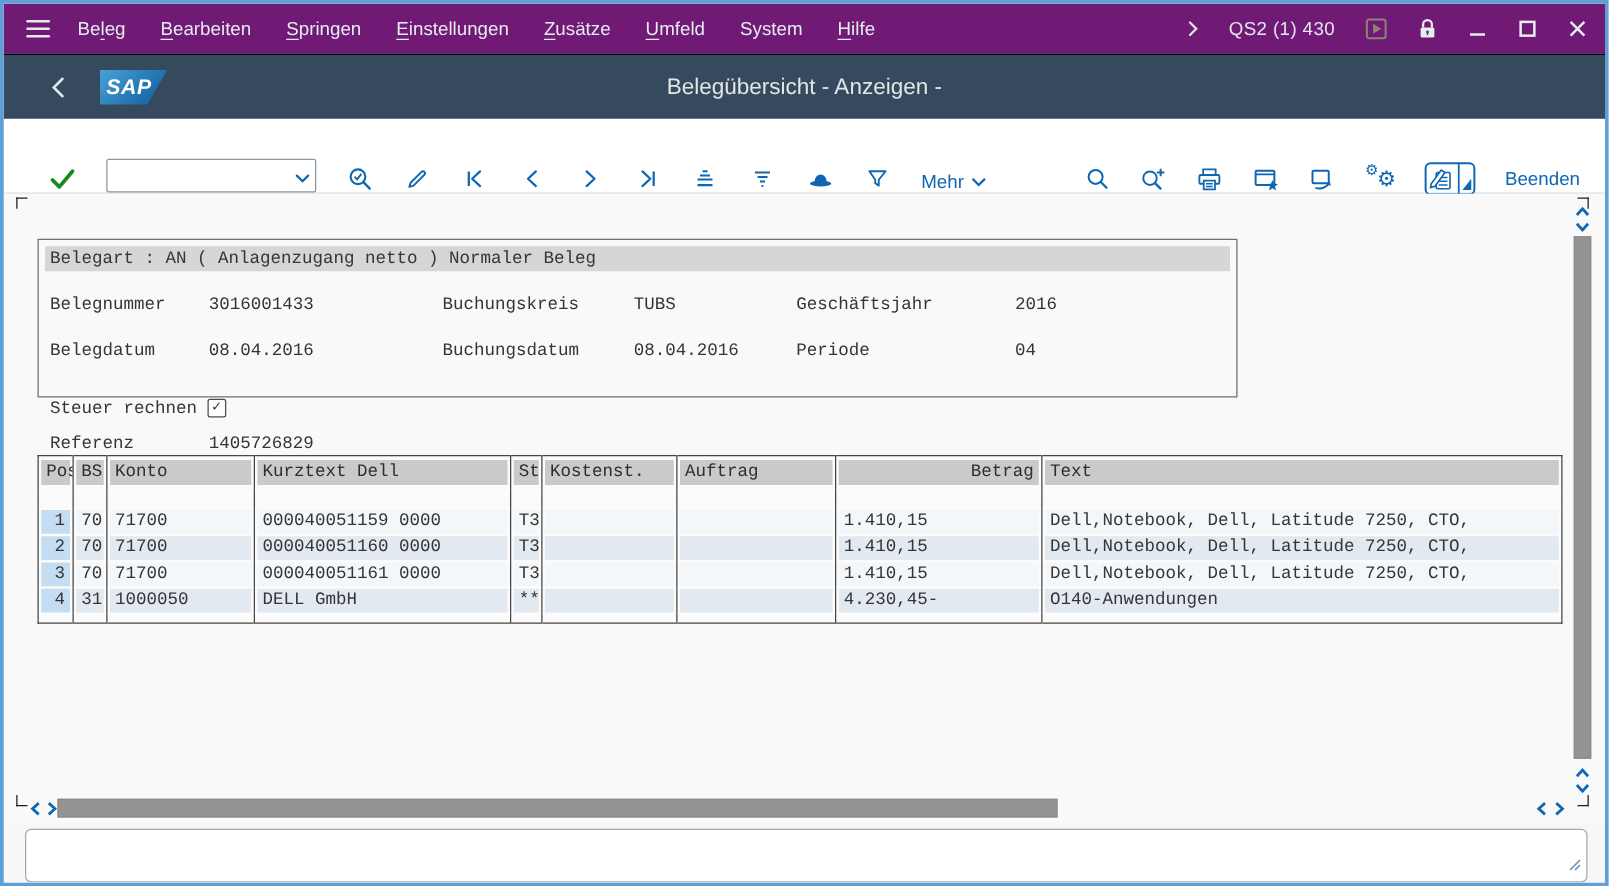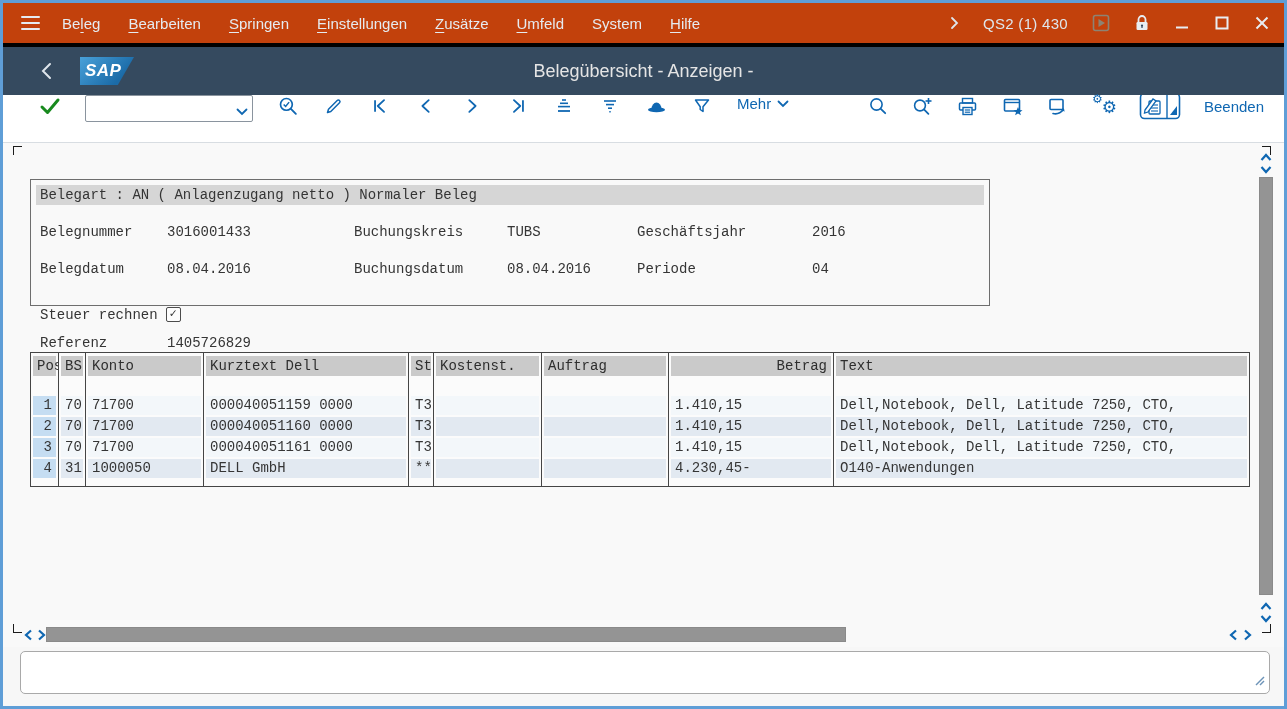--- a/index.html
+++ b/index.html
@@ -1,38 +1,38 @@
 <!DOCTYPE html>
 <html><head>
 <meta charset="utf-8">
 <style>
   * { margin:0; padding:0; box-sizing:border-box; }
   html,body { width:1287px; height:709px; background:#e8e8e8; font-family:"Liberation Sans",sans-serif; }
   .window { width:1287px; height:709px; border:3px solid #5f9ed7; background:#f7f7f7; position:relative; overflow:hidden; }
 
   
-  .menubar { height:40px; background:#c2410c; display:flex; align-items:center; padding:0 14px 0 18px; color:#e6ebf0; font-size:15px; }
+  .menubar { height:40px; background:#701a75; display:flex; align-items:center; padding:0 14px 0 18px; color:#e6ebf0; font-size:15px; }
   .menubar .items { display:flex; align-items:center; gap:28px; margin-left:22px; }
   .menu-item { cursor:default; white-space:nowrap; }
   .menu-item .u { text-decoration:underline; text-underline-offset:3px; }
   .hamburger { display:flex; flex-direction:column; gap:3.5px; width:19px; }
   .hamburger div { height:2.5px; background:#e6ebf0; border-radius:1px; }
   .menubar .right { margin-left:auto; display:flex; align-items:center; gap:24px; }
   .sys-label { font-size:15px; color:#dfe6ec; letter-spacing:.3px; }
   .winbtn { display:flex; align-items:center; }
 
   
-  .titlebar { height:52px; background:#354a5f; border-top:4px solid #000000; display:flex; align-items:center; position:relative; padding:0 16px; }
+  .titlebar { height:52px; background:#354a5f; border-top:1px solid #000000; display:flex; align-items:center; position:relative; padding:0 16px; }
   .backbtn { margin-left:22px; display:flex; align-items:center; }
   .sap-logo { margin-left:28px; width:54px; height:28px; background:linear-gradient(135deg,#49a1d9 0%,#1b6ba8 75%); clip-path:polygon(0 0,100% 0,70% 100%,0 100%); display:flex; align-items:center; }
   .sap-logo span { color:#fff; font-weight:bold; font-style:italic; font-size:17px; padding-left:5px; letter-spacing:.5px; }
   .page-title { position:absolute; left:0; right:0; text-align:center; color:#e5e5e5; font-size:18px; pointer-events:none; }
 
   
-  .toolbar { height:48px; background:#ffffff; border-bottom:1px solid #d8dde2; display:flex; align-items:flex-start; padding:0 20px 0 36px; gap:24px; }
+  .toolbar { height:60px; background:#ffffff; border-bottom:1px solid #d8dde2; display:flex; align-items:flex-end; padding:0 20px 0 36px; gap:24px; }
   .tb-ico { width:22px; height:22px; display:flex; align-items:center; justify-content:center; flex:0 0 auto; cursor:pointer; }
   .command-wrap { position:relative; width:168px; height:27px; flex:0 0 auto; }
   .command-wrap input { width:100%; height:100%; border:1px solid #8a949e; border-radius:2px; padding:0 22px 0 6px; font-size:14px; font-family:"Liberation Sans",sans-serif; background:#fff; }
   .command-dd { position:absolute; right:5px; top:7px; }
   .tb-label { color:#0f67b2; font-size:15px; cursor:pointer; white-space:nowrap; display:flex; align-items:center; gap:6px; }
   .tb-right { margin-left:auto; display:flex; align-items:center; gap:23px; }
   .gears { color:#0f67b2; font-family:"DejaVu Sans",sans-serif; position:relative; width:24px; height:22px; cursor:pointer; }
   .gears .g1 { position:absolute; left:0; top:-3px; font-size:12px; }
   .gears .g2 { position:absolute; right:-1px; top:2px; font-size:17px; }
 

